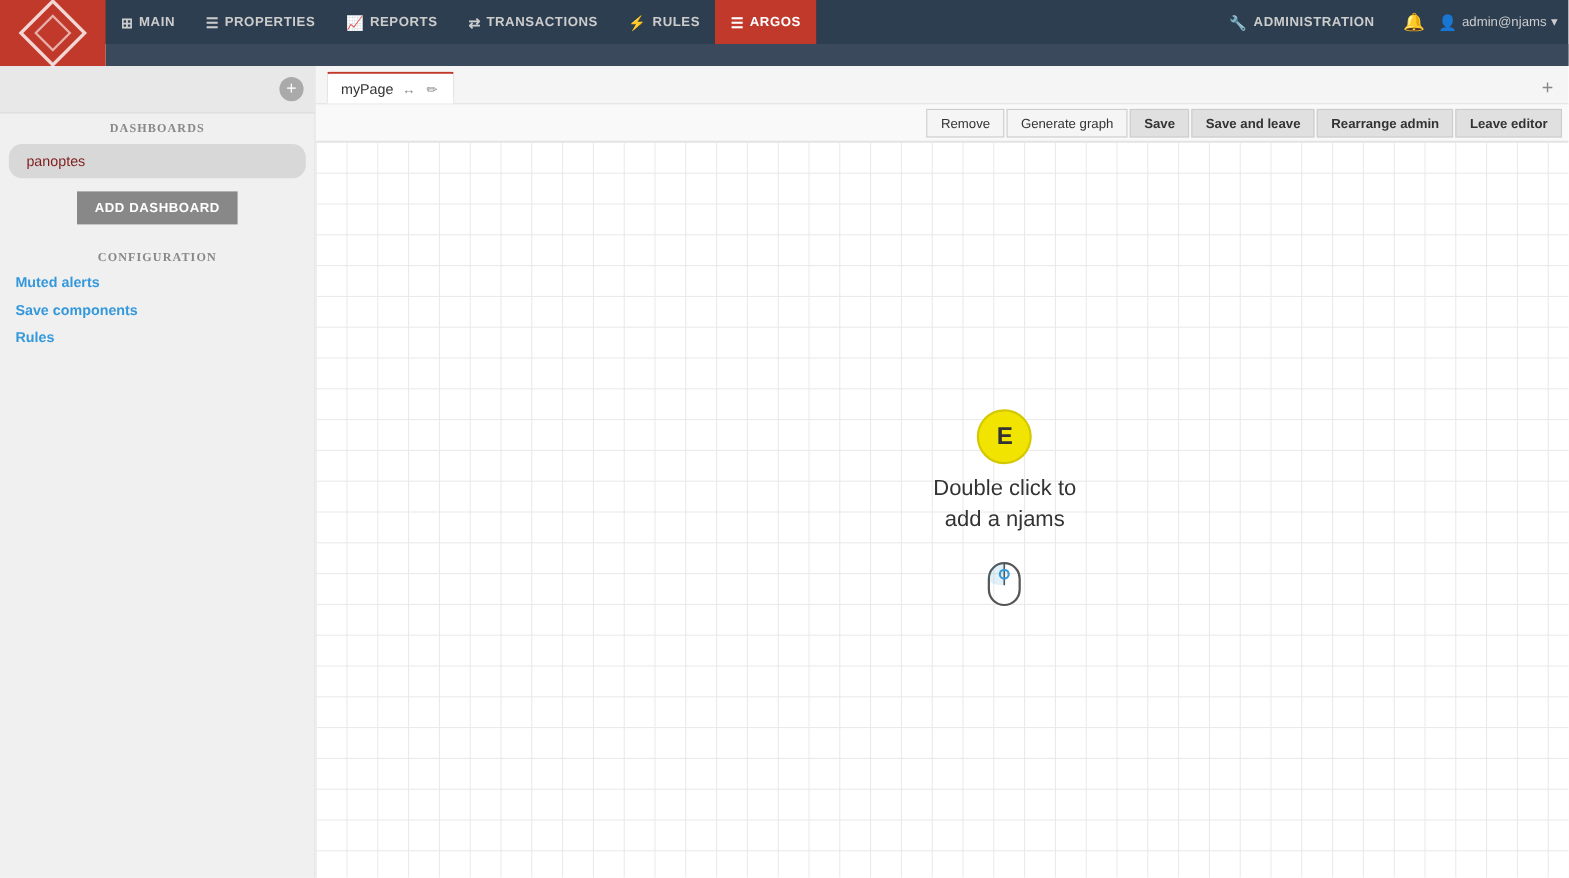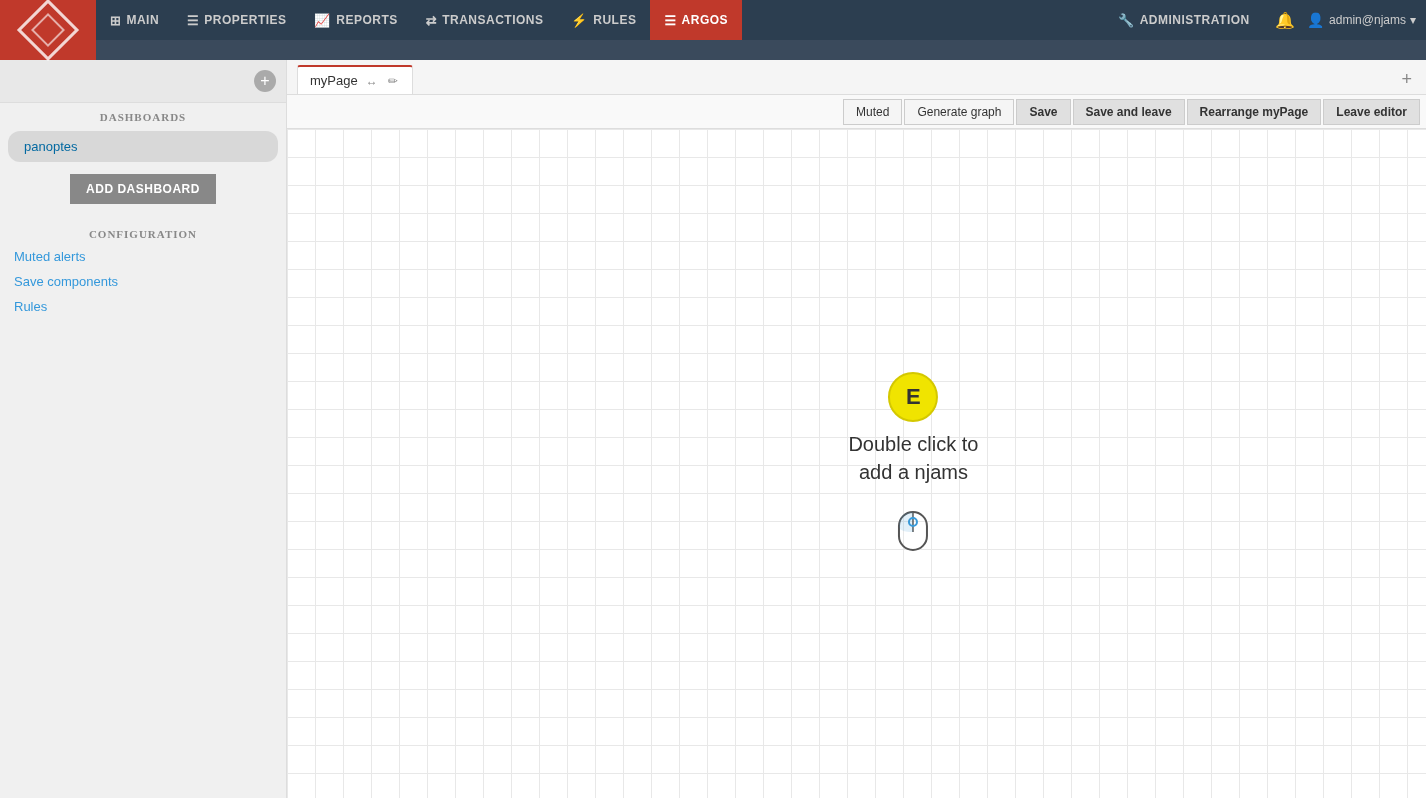--- a/index.html
+++ b/index.html
@@ -144,21 +144,21 @@
       text-transform: uppercase;
       font-family: Liberation Serif, serif;
     }
     .dashboard-item {
       padding: 8px 16px;
       background: #d8d8d8;
       margin: 4px 8px;
       border-radius: 12px;
       cursor: pointer;
       font-size: 13px;
-      color: #0369a1;
+      color: #7f1d1d;
     }
     .add-dashboard-btn {
       margin: 8px auto;
       display: block;
       background: #888;
       color: white;
       border: none;
       padding: 8px 16px;
       font-size: 12px;
       cursor: pointer;
@@ -169,20 +169,21 @@
     .config-section {
       margin-top: 8px;
     }
     .config-link {
       display: block;
       padding: 5px 14px;
       color: #3498db;
       font-size: 13px;
       cursor: pointer;
       text-decoration: none;
+      font-weight: bold;
     }
 
     
     .content-area {
       flex: 1;
       display: flex;
       flex-direction: column;
       background: #fff;
       overflow: hidden;
     }
@@ -389,25 +390,25 @@
           <button class="tab-icon-btn">↔</button>
           <button class="tab-icon-btn">✏</button>
         </div>
       </div>
       <div class="tab-bar-right">
         <button class="add-tab-btn">+</button>
       </div>
     </div>
 
     <div class="graph-toolbar">
-      <button class="toolbar-btn">Muted</button>
+      <button class="toolbar-btn">Remove</button>
       <button class="toolbar-btn">Generate graph</button>
       <button class="toolbar-btn primary">Save</button>
       <button class="toolbar-btn primary">Save and leave</button>
-      <button class="toolbar-btn primary">Rearrange myPage</button>
+      <button class="toolbar-btn primary">Rearrange admin</button>
       <button class="toolbar-btn primary">Leave editor</button>
     </div>
 
     <div class="graph-canvas">
       <div class="canvas-illustration">
         <div class="node-circle">E</div>
         <div class="double-click-text">
           <span>Double click to</span><br><span>add a njams</span>
         </div>
 

